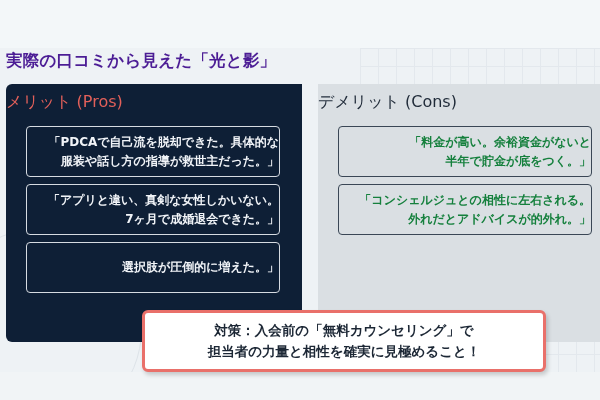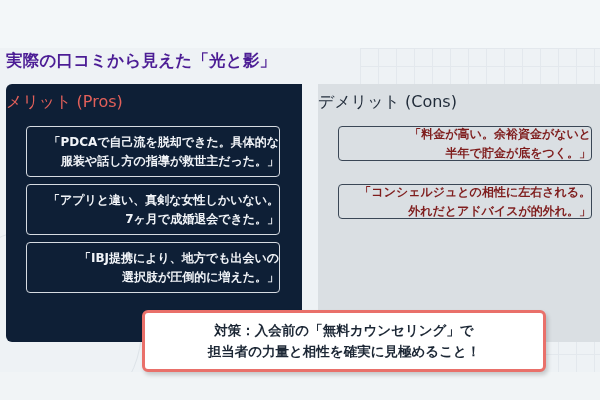--- a/index.html
+++ b/index.html
@@ -40,21 +40,21 @@
     font-size:16px; font-weight:normal; white-space:nowrap;
   }
   .pros .panel-head { color:#e2605a; }
   .cons .panel-head { color:#1f2a38; }
   .card {
     position:absolute; box-sizing:border-box; border-radius:4px;
     display:flex; flex-direction:column; align-items:flex-end; justify-content:center;
     font-size:12px; font-weight:bold; line-height:19px; text-align:center; white-space:nowrap;
   }
   .pros .card { left:20px; width:254px; height:51px; border:1.5px solid #d6dbe2; color:#f1f4f8; }
-  .cons .card { left:20px; width:254px; height:35px; border:1.5px solid #3a4756; color:#7f1d1d; }
+  .cons .card { left:20px; width:254px; height:51px; border:1.5px solid #3a4756; color:#15803d; }
   .callout {
     position:absolute; left:98px; top:310px; width:404px; height:62px; box-sizing:border-box;
     background:#ffffff; border:3px solid #e9706a; border-radius:6px;
     box-shadow:2px 3px 4px rgba(0,0,0,0.18);
     display:flex; flex-direction:column; align-items:center; justify-content:center;
     font-size:13.5px; font-weight:bold; color:#1c2735; line-height:21px; white-space:nowrap;margin-left:44px;
   }
 </style>
 </head>
 <body>
@@ -74,21 +74,20 @@
   <div class="panel-head">メリット (Pros)</div>
   <div class="card" style="top:42px">
     <span>「PDCAで自己流を脱却できた。具体的な</span>
     <span>服装や話し方の指導が救世主だった。」</span>
   </div>
   <div class="card" style="top:100px">
     <span>「アプリと違い、真剣な女性しかいない。</span>
     <span>7ヶ月で成婚退会できた。」</span>
   </div>
   <div class="card" style="top:158px">
-    <span>「IBJ提携により、地方でも出会いの</span>
     <span>選択肢が圧倒的に増えた。」</span>
   </div>
 </div>
 
 <div class="panel cons">
   <div class="panel-head">デメリット (Cons)</div>
   <div class="card" style="top:42px">
     <span>「料金が高い。余裕資金がないと</span>
     <span>半年で貯金が底をつく。」</span>
   </div>

